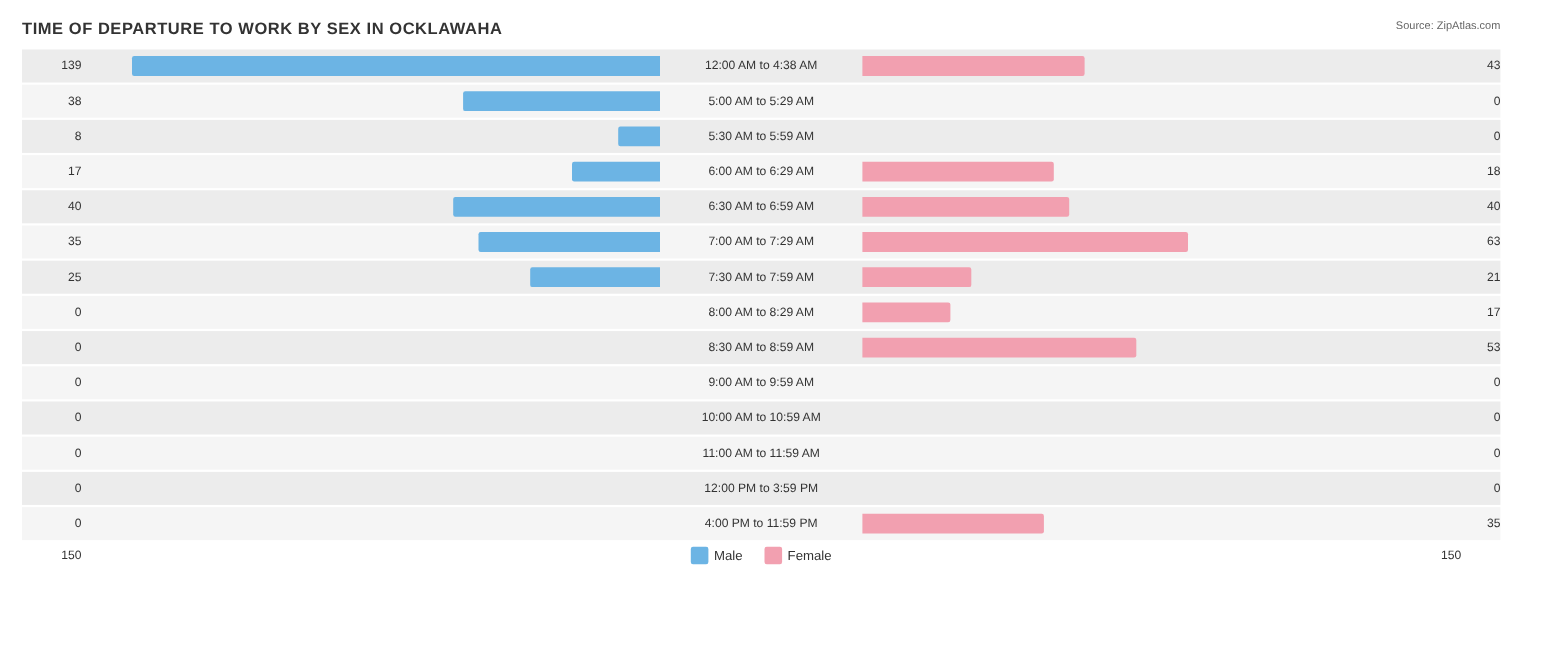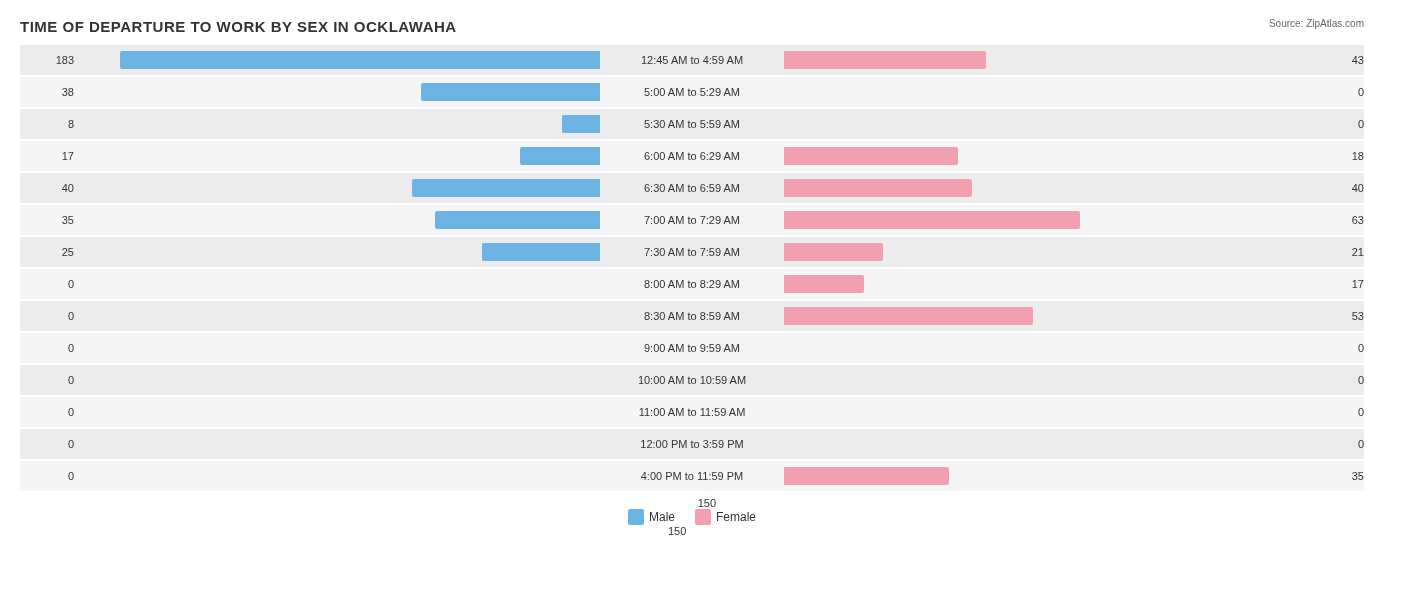--- a/index.html
+++ b/index.html
@@ -98,21 +98,20 @@
       text-align: right;
       font-size: 11px;
       color: #333;
       padding-left: 6px;
       flex-shrink: 0;
     }
     .axis-row {
       display: flex;
       align-items: center;
       margin-top: 6px;
-      flex-direction: column;
     }
     .axis-left {
       width: 60px;
       text-align: right;
       font-size: 11px;
       color: #333;
       padding-right: 6px;
     }
     .axis-right {
       width: 60px;
@@ -144,26 +143,26 @@
 </head>
 <body>
 
 <div class="chart-container">
   <div class="chart-title">TIME OF DEPARTURE TO WORK BY SEX IN OCKLAWAHA</div>
   <div class="source-label">Source: ZipAtlas.com</div>
 
   <div class="chart-area" id="chart-rows">
 
   <div class="row">
-    <div class="left-value">183</div>
+    <div class="left-value">139</div>
     <div class="bar-section">
       <div class="male-bar-container">
         <div class="male-bar" style="width:480px;"></div>
       </div>
-      <div class="label-center">12:45 AM to 4:59 AM</div>
+      <div class="label-center">12:00 AM to 4:38 AM</div>
       <div class="female-bar-container">
         <div class="female-bar" style="width:202px;"></div>
       </div>
     </div>
     <div class="right-value">43</div>
   </div>
       <div class="row">
     <div class="left-value">38</div>
     <div class="bar-section">
       <div class="male-bar-container">

